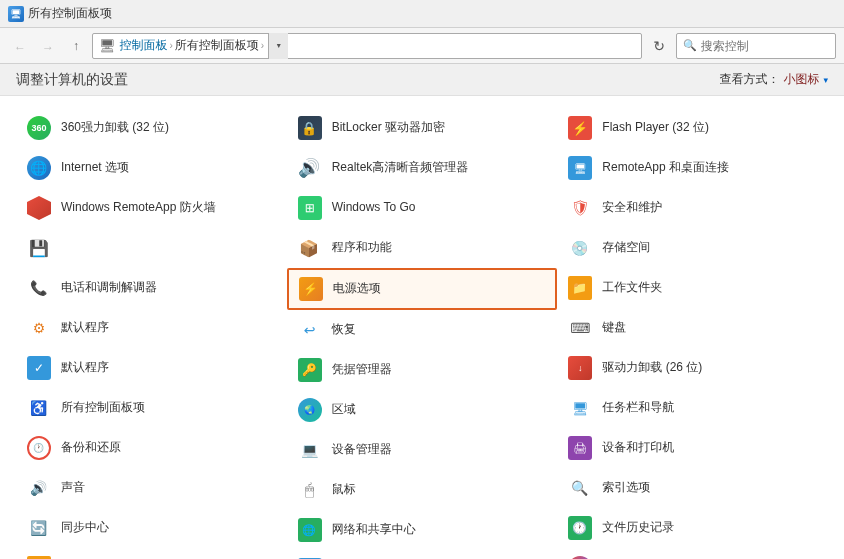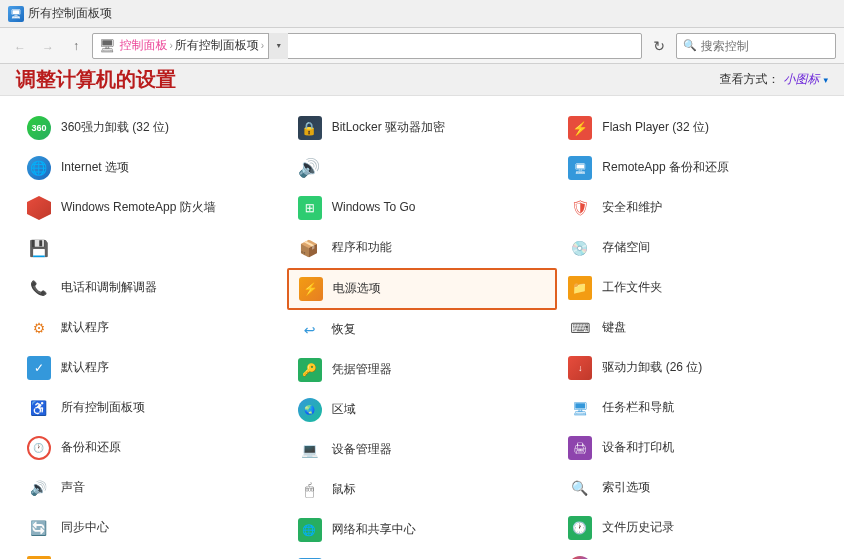--- a/index.html
+++ b/index.html
@@ -132,36 +132,35 @@
     .toolbar {
       background: #f0f0f0;
       height: 32px;
       display: flex;
       align-items: center;
       justify-content: space-between;
       padding: 0 16px;
       border-bottom: 1px solid #e0e0e0;
     }
     .toolbar-title {
-      font-size: 20px;
-      color: #b91c1c;
-      font-weight: bold;
+      font-size: 14px;
+      color: #404040;
+      font-weight: normal;
     }
     .view-mode {
       font-size: 12px;
       color: #333;
       display: flex;
       align-items: center;
       gap: 4px;
     }
     .view-link {
-      color: #6d28d9;
+      color: #7f1d1d;
       cursor: pointer;
       text-decoration: none;
-      font-style: italic;
     }
 
     
     .content {
       background: white;
       padding: 12px 16px;
       height: calc(559px - 28px - 36px - 32px);
       overflow-y: auto;
     }
 
@@ -251,21 +250,21 @@
 </div>
 
 <div class="address-bar">
   <button class="nav-btn disabled">←</button>
   <button class="nav-btn disabled">→</button>
   <button class="nav-btn">↑</button>
 
   <div class="address-input-wrap">
     <span style="font-size:13px; color:#666;">🖥</span>
     <div class="breadcrumb-path">
-      <span style="color:#ec4899; cursor:pointer;text-align:center;">控制面板</span>
+      <span style="color:#0369a1; cursor:pointer;text-align:center;">控制面板</span>
       <span class="breadcrumb-sep">›</span>
       <span style="color:#333; cursor:pointer;">所有控制面板项</span>
       <span class="breadcrumb-sep">›</span>
     </div>
     <button class="address-chevron">▾</button>
   </div>
 
   <button class="refresh-btn">↻</button>
 
   <div class="search-wrap">
@@ -361,20 +360,21 @@
         <div class="control-item">
           <div class="item-icon">
             <div class="icon-bitlocker">🔒</div>
           </div>
           <span class="item-label">BitLocker 驱动器加密</span>
         </div>
         <div class="control-item">
           <div class="item-icon">
             <div class="icon-realtek">🔊</div>
           </div>
+          <span class="item-label">Realtek高清晰音频管理器</span>
         </div>
         <div class="control-item">
           <div class="item-icon">
             <div class="icon-wintogo">⊞</div>
           </div>
           <span class="item-label">Windows To Go</span>
         </div>
         <div class="control-item">
           <div class="item-icon">
             <div class="icon-programs">📦</div>
@@ -433,21 +433,21 @@
         <div class="control-item">
           <div class="item-icon">
             <div class="icon-flash">⚡</div>
           </div>
           <span class="item-label">Flash Player (32 位)</span>
         </div>
         <div class="control-item">
           <div class="item-icon">
             <div class="icon-remoteapp">🖥</div>
           </div>
-          <span class="item-label">RemoteApp 备份和还原</span>
+          <span class="item-label">RemoteApp 和桌面连接</span>
         </div>
         <div class="control-item">
           <div class="item-icon">
             <div class="icon-security">🛡</div>
           </div>
           <span class="item-label">安全和维护</span>
         </div>
         <div class="control-item">
           <div class="item-icon">
             <div class="icon-storage">💿</div>

